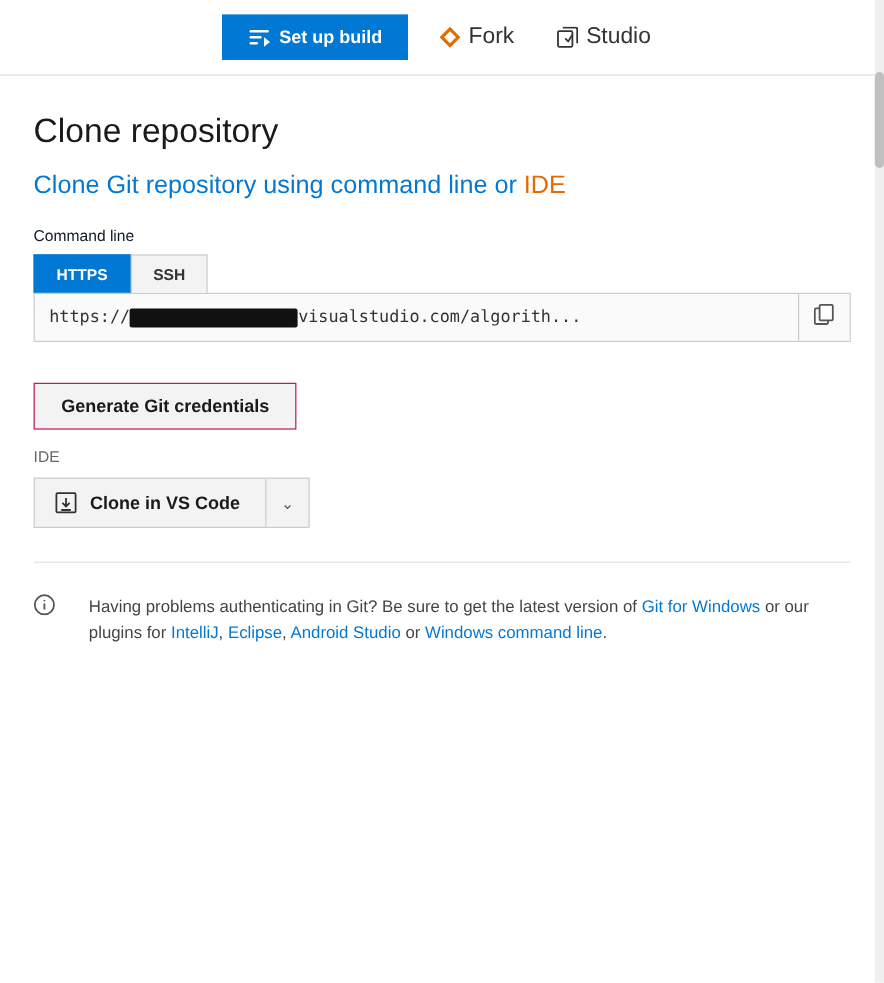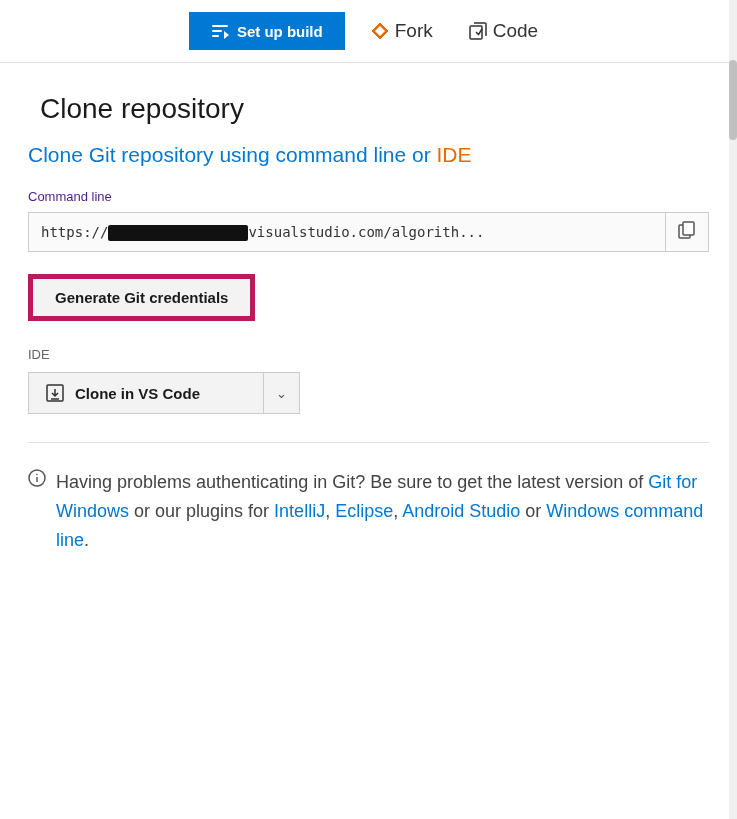--- a/index.html
+++ b/index.html
@@ -61,36 +61,35 @@
     
     .main-content {
       padding: 30px 28px 28px 28px;
     }
 
     .page-title {
       font-size: 28px;
       font-weight: 300;
       color: #1a1a1a;
       margin-bottom: 18px;
-      margin-left: 12px;
     }
 
     .clone-subtitle {
       font-size: 21px;
       color: #0078d4;
       margin-bottom: 22px;
     }
     .clone-subtitle a {
       color: #e36b00;
       text-decoration: none;
     }
 
     .section-label {
       font-size: 13px;
-      color: #4c1d95;
+      color: #0f172a;
       margin-bottom: 8px;
     }
 
     
     .protocol-tabs {
       display: flex;
       margin-bottom: 0;
       border-bottom: none;
     }
     .tab-btn {
@@ -108,21 +107,21 @@
       color: #fff;
       border-color: #0078d4;
     }
 
     
     .url-field-wrapper {
       display: flex;
       align-items: center;
       border: 1px solid #ccc;
       background: #fafafa;
-      margin-bottom: 22px;
+      margin-bottom: 34px;
     }
     .url-text {
       flex: 1;
       padding: 10px 12px;
       font-size: 14px;
       color: #333;
       font-family: "Consolas", monospace;
       white-space: nowrap;
       overflow: hidden;
       text-overflow: ellipsis;
@@ -135,41 +134,41 @@
       cursor: pointer;
       color: #555;
       font-size: 16px;
     }
 
     
     .btn-generate {
       display: inline-block;
       padding: 10px 22px;
       background: #f3f3f3;
-      border: 5px solid #be185d;
+      border: 1px solid #be185d;
       font-size: 15px;
       font-weight: 700;
       color: #1a1a1a;
       cursor: pointer;
-      margin-bottom: 26px;
+      margin-bottom: 15px;
     }
 
     
     .ide-label {
       font-size: 13px;
       color: #666;
       margin-bottom: 10px;
     }
 
     .clone-vscode-wrapper {
       display: flex;
       align-items: stretch;
       border: 1px solid #ccc;
       background: #f3f3f3;
-      width: 272px;
+      width: 230px;
       margin-bottom: 28px;
     }
     .btn-clone-vscode {
       display: flex;
       align-items: center;
       gap: 10px;
       padding: 10px 16px;
       background: none;
       border: none;
       font-size: 15px;
@@ -191,22 +190,22 @@
     
     .divider {
       border: none;
       border-top: 1px solid #e0e0e0;
       margin-bottom: 18px;
     }
 
     
     .info-note {
       display: flex;
-      gap: 10px;
-      font-size: 18px;
+      gap: 28px;
+      font-size: 14px;
       color: #444;
       line-height: 1.6;
       margin-top: 25px;
     }
     .info-icon {
       flex-shrink: 0;
       width: 18px;
       height: 18px;
       margin-top: 1px;
     }
@@ -265,35 +264,39 @@
     </svg>
     <span>Fork</span>
   </button>
 
   <button class="toolbar-action">
     <svg class="clone-icon" viewBox="0 0 18 18" fill="none" stroke="#333" stroke-width="1.5">
       <rect x="1" y="4" width="12" height="13" rx="1"></rect>
       <path d="M5 1 h11 a1 1 0 0 1 1 1 v12" stroke="#333"></path>
       <path d="M7 10 l2.5 2.5 L13 7" stroke="#333" stroke-width="1.5" fill="none"></path>
     </svg>
-    <span>Code</span>
+    <span>Studio</span>
   </button>
 </div>
 
 <div class="main-content">
 
   <h1 class="page-title">Clone repository</h1>
 
   <div class="clone-subtitle">
     <span>Clone Git repository using command line or </span><a href="#">IDE</a>
   </div>
 
   <div class="section-label">Command line</div>
 
   
+  <div class="protocol-tabs">
+    <button class="tab-btn active">HTTPS</button>
+    <button class="tab-btn">SSH</button>
+  </div>
 
   
   <div class="url-field-wrapper">
     <div class="url-text">
       https://<span class="redacted"></span>visualstudio.com/algorith...
     </div>
     <button class="copy-btn" title="Copy">
       <svg width="18" height="18" viewBox="0 0 18 18" fill="none" stroke="#555" stroke-width="1.5">
         <rect x="1" y="4" width="11" height="13" rx="1"></rect>
         <rect x="5" y="1" width="11" height="13" rx="1" fill="white" stroke="#555"></rect>

